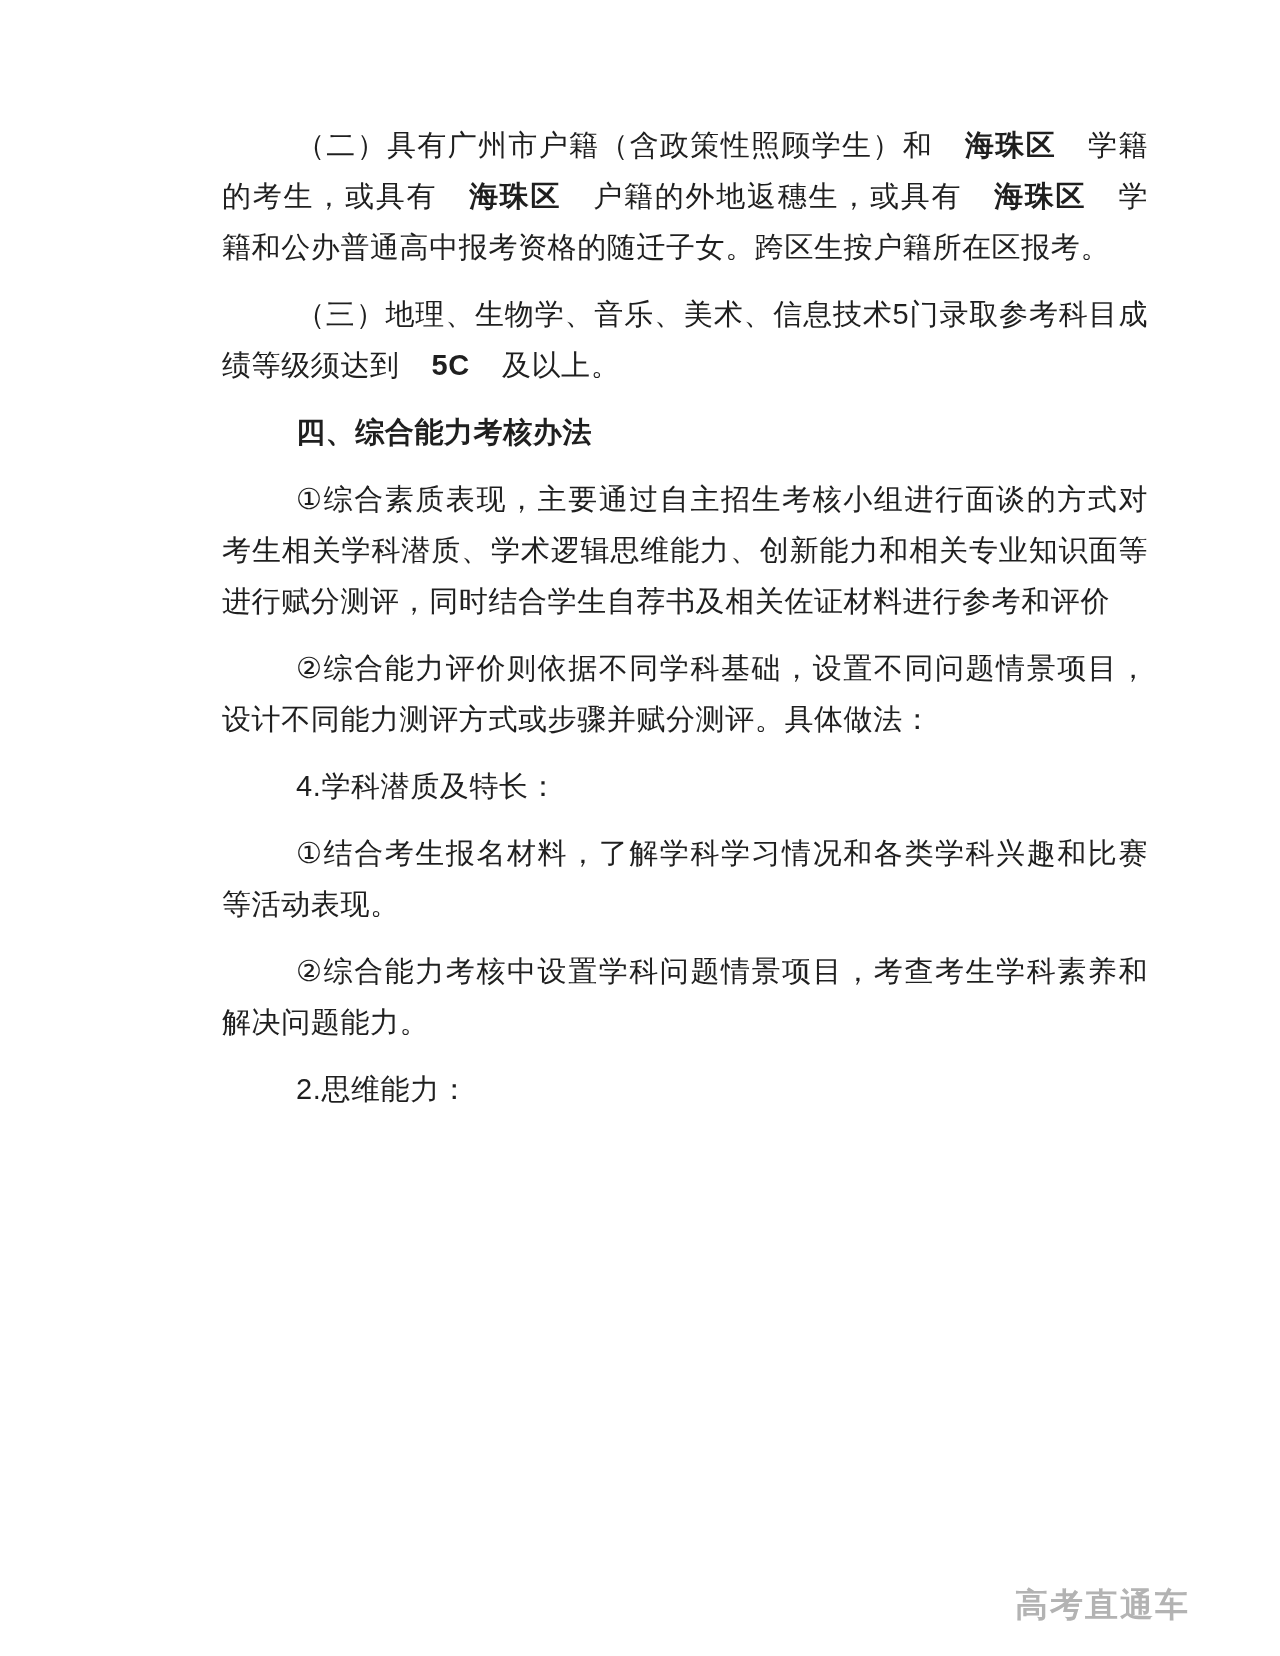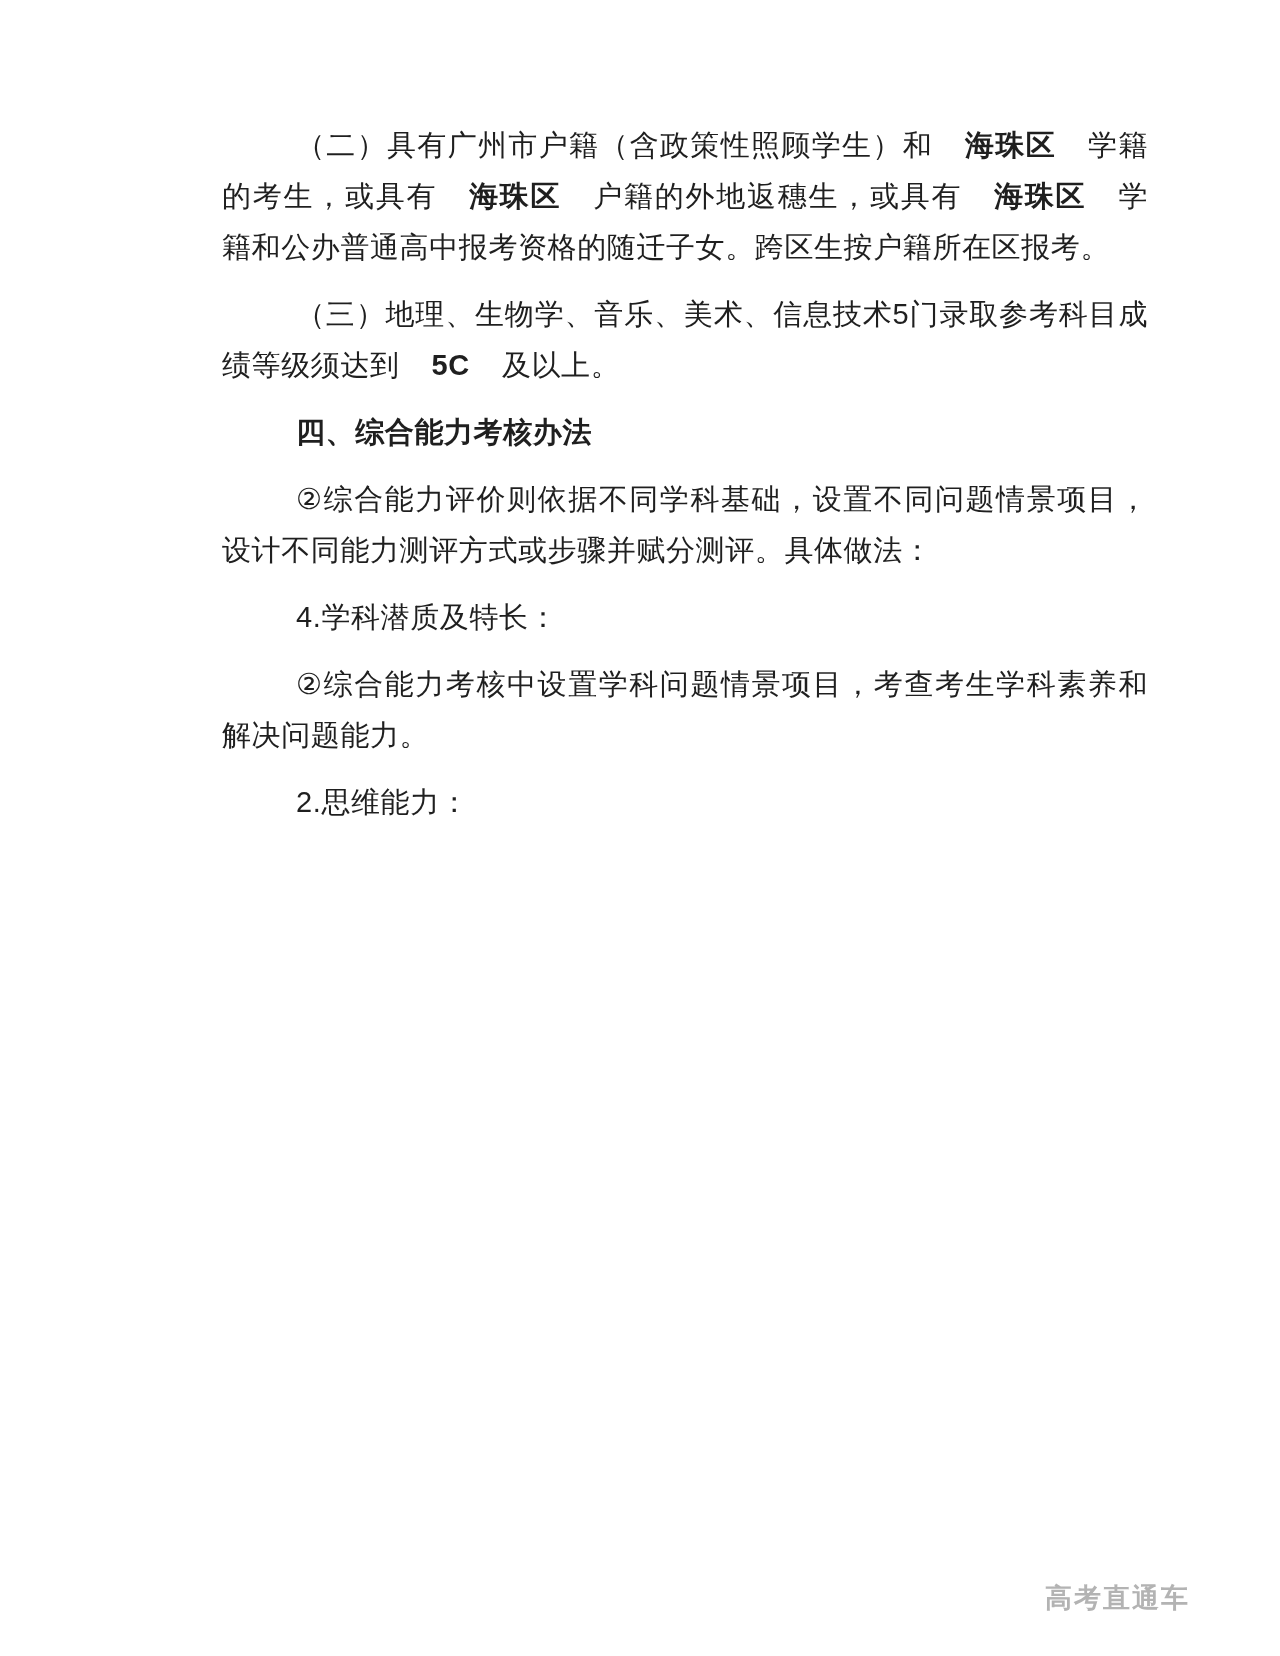--- a/index.html
+++ b/index.html
@@ -32,34 +32,36 @@
   .para .bold {
     font-weight: bold;
   }
   .para.heading {
     font-weight: bold;
     text-align: left;
   }
   .watermark {
     position: absolute;
     right: 90px;
-    bottom: 40px;
+    bottom: 28px;
     color: #b3b3b3;
-    font-size: 27px;
+    font-size: 33px;
     letter-spacing: 2px;
     font-weight: bold;
   }
 </style>
 </head>
 <body>
 
 <div class="page">
   <div class="doc-content">
       <p class="para"><span>（二）具有广州市户籍（含政策性照顾学生）和</span><span class="bold">海珠区</span><span>学籍的考生，或具有</span><span class="bold">海珠区</span><span>户籍的外地返穗生，或具有</span><span class="bold">海珠区</span><span>学籍和公办普通高中报考资格的随迁子女。跨区生按户籍所在区报考。</span></p>
       <p class="para"><span>（三）地理、生物学、音乐、美术、信息技术5门录取参考科目成绩等级须达到</span><span class="bold">5C</span><span>及以上。</span></p>
       <p class="para heading"><span class="bold">四、综合能力考核办法</span></p>
+      <p class="para"><span>①综合素质表现，主要通过自主招生考核小组进行面谈的方式对考生相关学科潜质、学术逻辑思维能力、创新能力和相关专业知识面等进行赋分测评，同时结合学生自荐书及相关佐证材料进行参考和评价</span></p>
       <p class="para"><span>②综合能力评价则依据不同学科基础，设置不同问题情景项目，设计不同能力测评方式或步骤并赋分测评。具体做法：</span></p>
       <p class="para"><span>4.学科潜质及特长：</span></p>
+      <p class="para"><span>①结合考生报名材料，了解学科学习情况和各类学科兴趣和比赛等活动表现。</span></p>
       <p class="para"><span>②综合能力考核中设置学科问题情景项目，考查考生学科素养和解决问题能力。</span></p>
       <p class="para"><span>2.思维能力：</span></p>
     </div>
   <div class="watermark">高考直通车</div>
 </div>
 
 </body></html>

